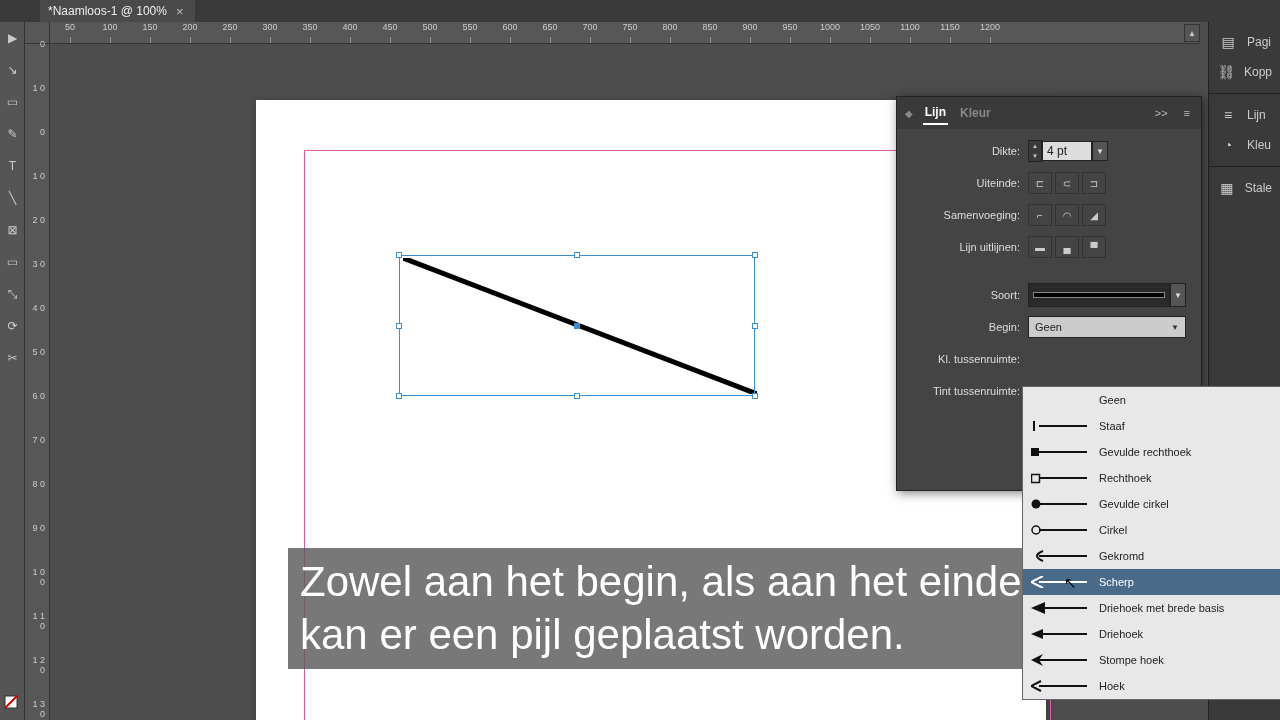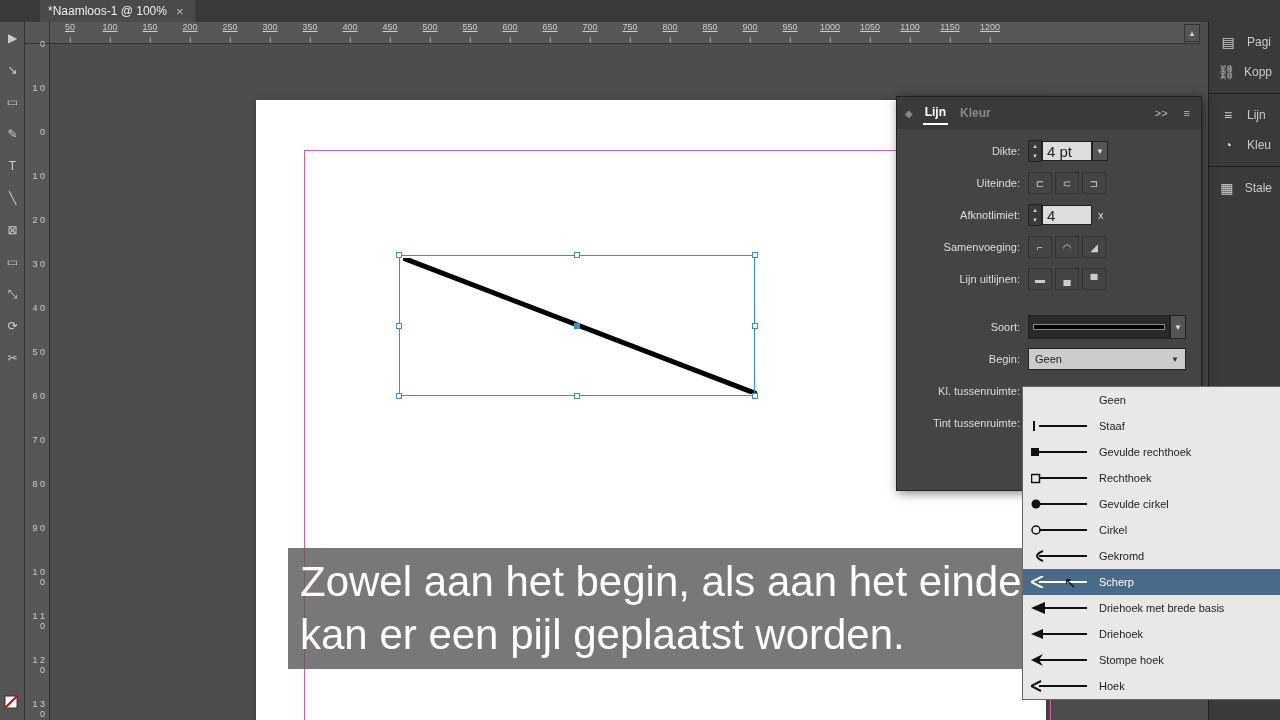--- a/index.html
+++ b/index.html
@@ -71,21 +71,20 @@
   }
   .ruler-h .tick {
     width: 40px;
     text-align: center;
     position: relative;
     height: 100%;
     flex: 0 0 40px;
     display: flex;
     align-items: flex-start;
     justify-content: center;
-    text-decoration: underline;
   }
   .ruler-h .tick::after {
     content: "";
     position: absolute;
     bottom: 0; left: 50%;
     width: 1px; height: 6px;
     background: #999;
   }
   .ruler-v {
     position: absolute;
@@ -255,21 +254,21 @@
     cursor: pointer;
     color: #ccc;
   }
   .num-input {
     background: #ddd;
     color: #222;
     border: 1px solid #222;
     width: 50px;
     height: 20px;
     padding: 0 4px;
-    font-size: 15px;
+    font-size: 12px;
   }
   .dropdown-btn {
     width: 16px;
     height: 20px;
     background: #555;
     border: 1px solid #222;
     display: flex;
     align-items: center;
     justify-content: center;
     font-size: 8px;
@@ -549,31 +548,20 @@
         <div class="dropdown-btn">▼</div>
       </div>
     </div>
     <div class="row">
       <div class="row-label">Uiteinde:</div>
       <span class="icon-btn">⊏</span>
       <span class="icon-btn">⊂</span>
       <span class="icon-btn">⊐</span>
     </div>
     <div class="row">
-      <div class="row-label">Afknotlimiet:</div>
-      <div class="spinner">
-        <div class="spin-btns">
-            <span>▲</span>
-            <span>▼</span>
-          </div>
-        <input class="num-input" value="4" style="">
-      </div>
-      <span class="x-suffix">x</span>
-    </div>
-    <div class="row">
       <div class="row-label">Samenvoeging:</div>
       <span class="icon-btn">⌐</span>
       <span class="icon-btn">◠</span>
       <span class="icon-btn">◢</span>
     </div>
     <div class="row">
       <div class="row-label">Lijn uitlijnen:</div>
       <span class="icon-btn">▬</span>
       <span class="icon-btn">▄</span>
       <span class="icon-btn">▀</span>

